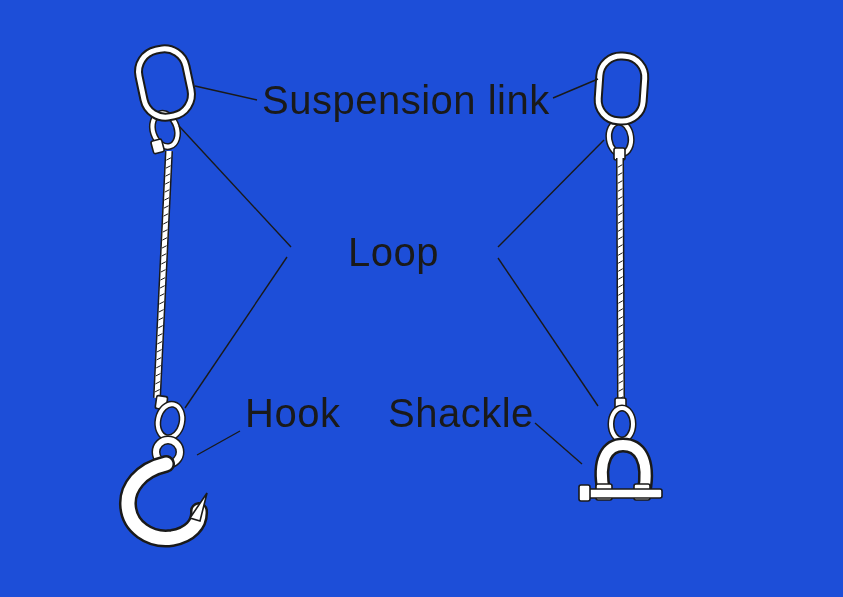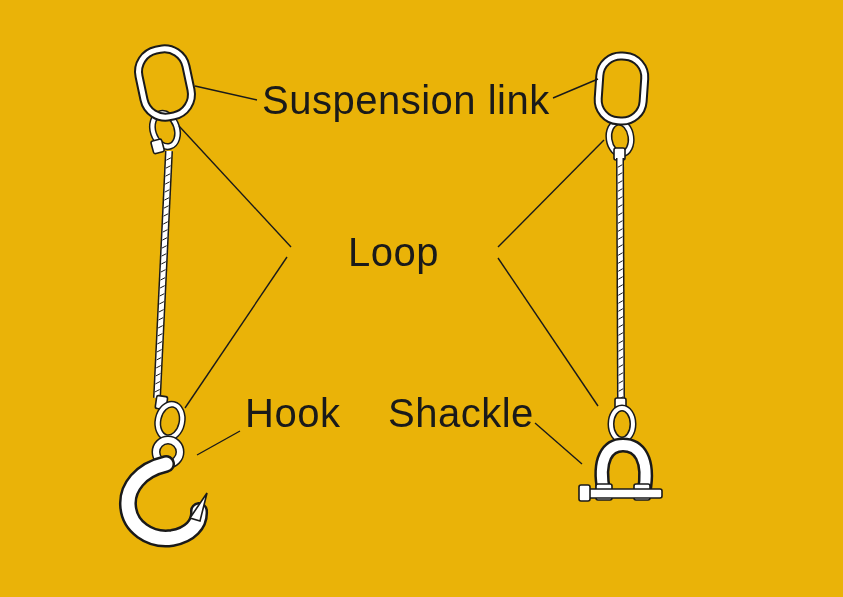--- a/index.html
+++ b/index.html
@@ -1,19 +1,19 @@
 <!DOCTYPE html>
 <html><head>
 <meta charset="utf-8">
 <style>
   html, body { margin: 0; padding: 0; background: #ffffff; }
   .stage {
     width: 843px;
     height: 597px;
-    background: #eab308;
+    background: #1d4ed8;
     position: relative;
     overflow: hidden;
     font-family: "Liberation Sans", sans-serif;
   }
   svg { display: block; }
   .label-text {
     font-family: "Liberation Sans", sans-serif;
     font-size: 40px;
     fill: #1a1a1a;
     letter-spacing: 0.5px;

